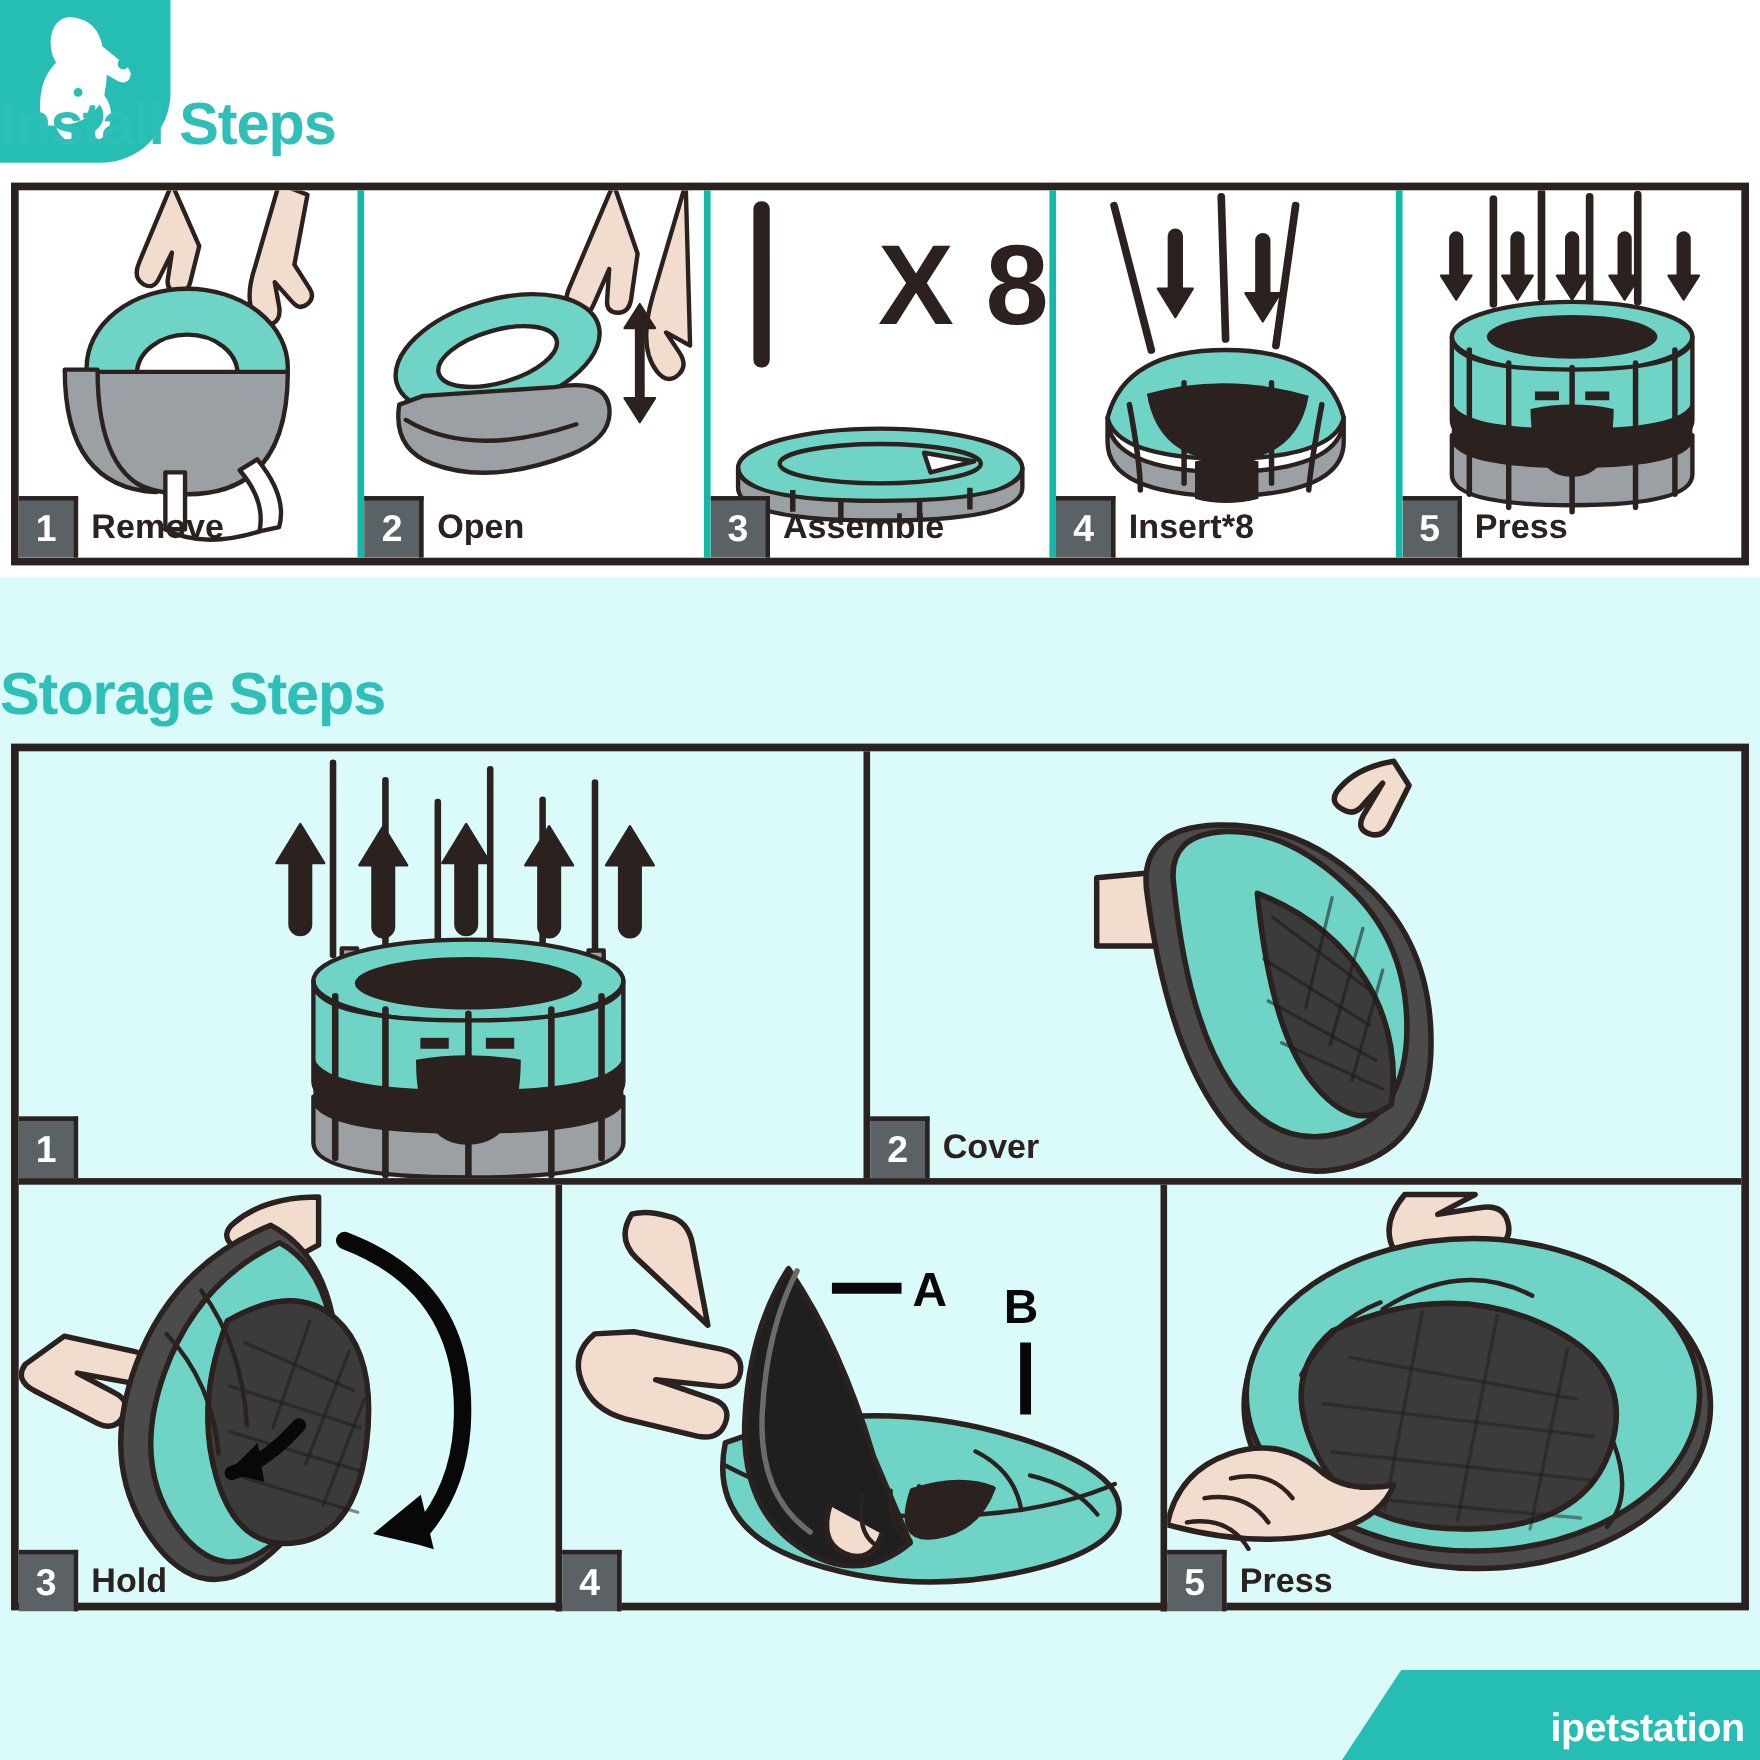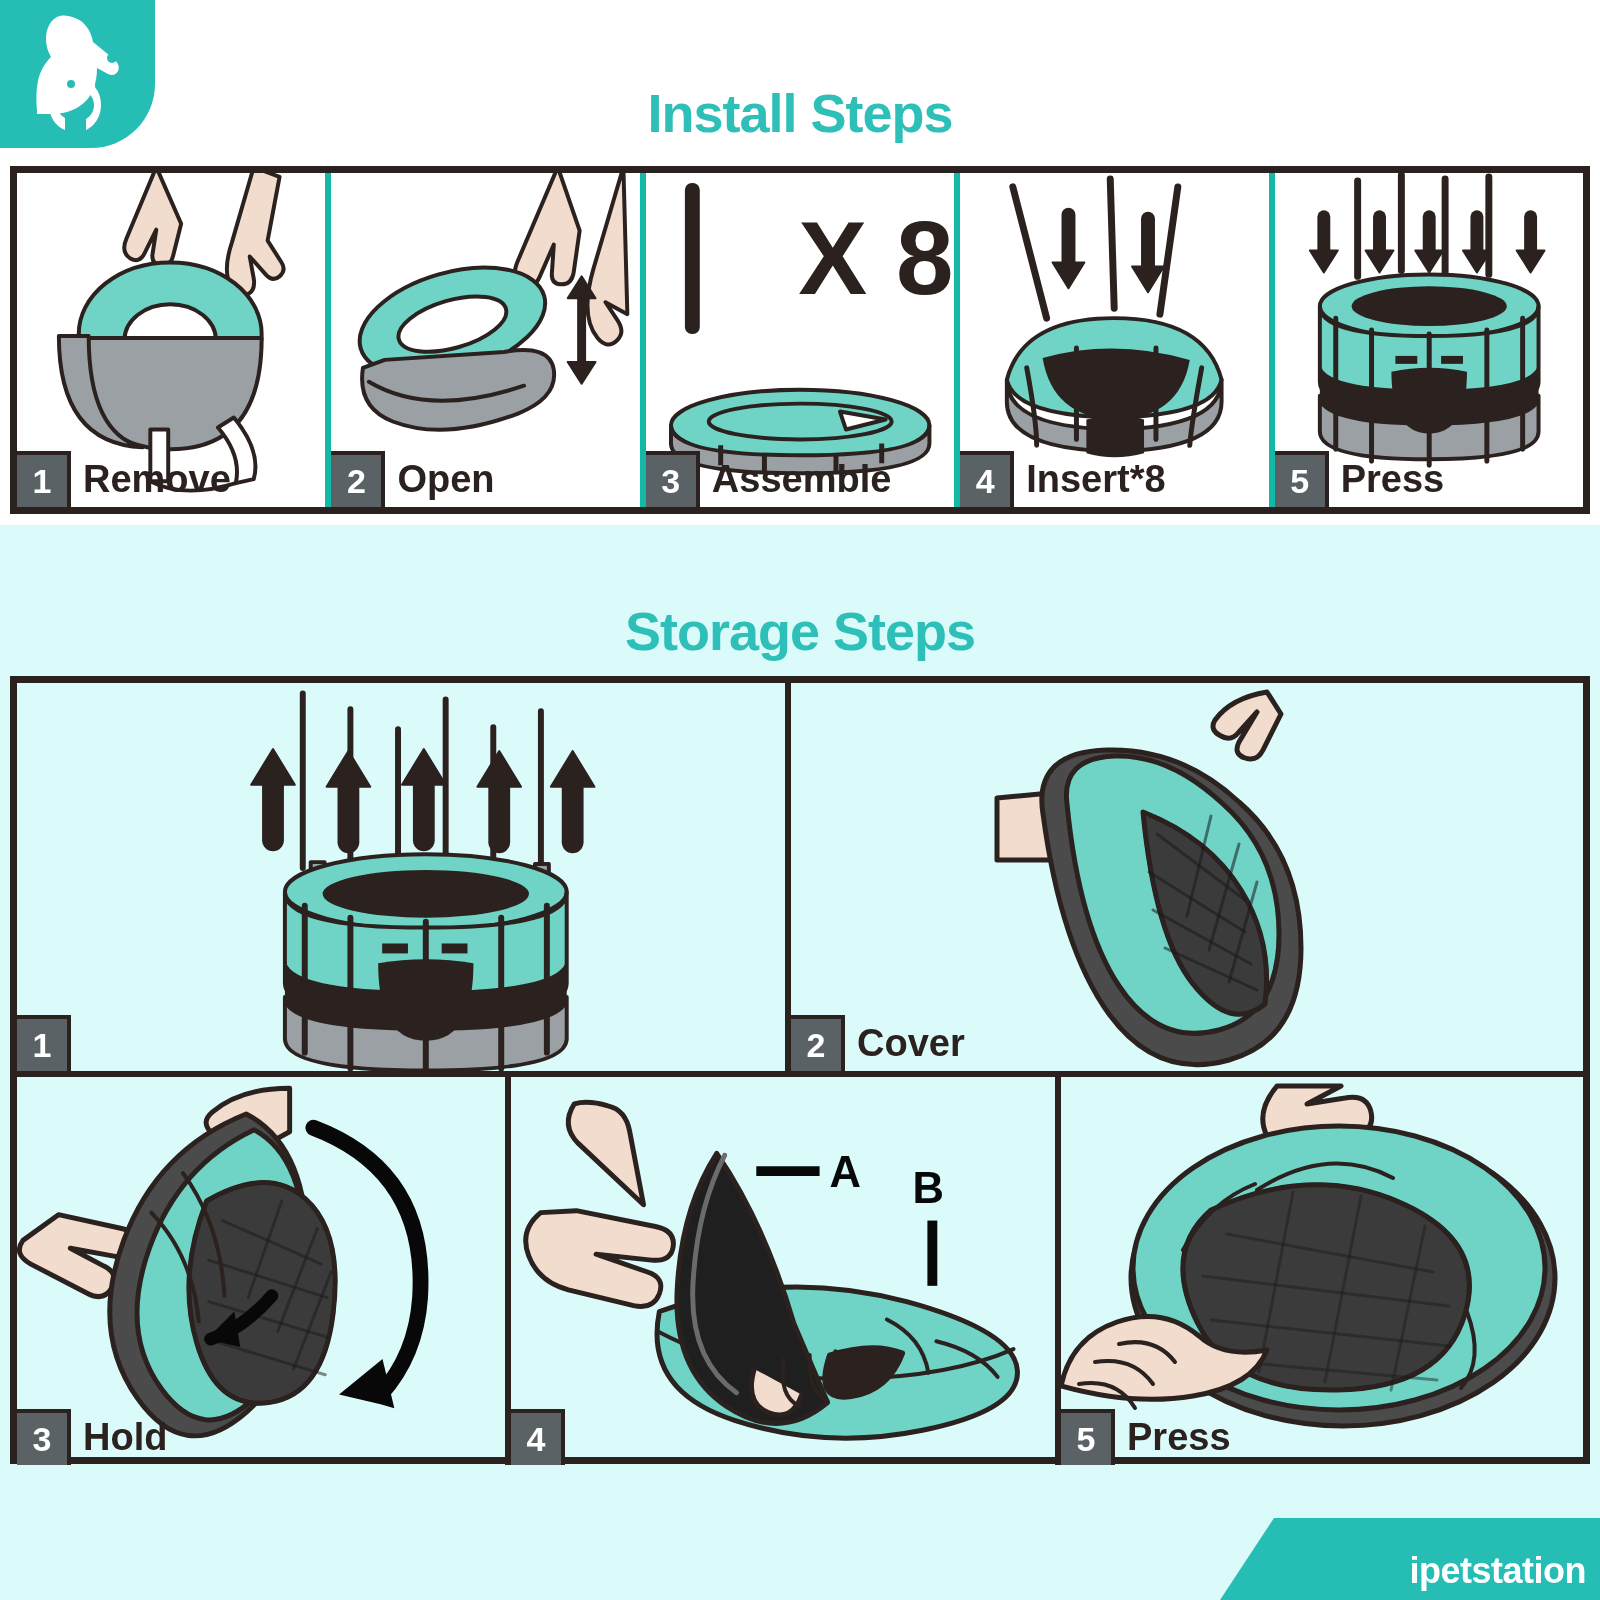--- a/index.html
+++ b/index.html
@@ -16,21 +16,20 @@
     position: absolute; left: 0; top: 0; width: 1600px; height: 525px;
     background: #ffffff;
   }
   #brand-logo {
     position: absolute; left: 0; top: 0; width: 155px; height: 148px;
     background: #26bdb5;
     border-bottom-right-radius: 64px;
   }
   #install-title {
     position: absolute; left: 0; top: 82px; width: 1600px;
-    text-align: center;
     color: #2ebfb8;
     font-size: 54px; font-weight: bold; letter-spacing: -1px;
   }
 
   .panel-strip {
     position: absolute; left: 10px; top: 166px;
     width: 1580px; height: 348px;
     border: 7px solid #2b211e;
     background: #fff;
     display: flex;
@@ -50,34 +49,34 @@
   }
   .stepnum {
     width: 54px; background: #5b6265; color: #fff;
     font-size: 34px; font-weight: bold;
     display: flex; align-items: center; justify-content: center;
     border-top: 4px solid #2b211e; border-right: 4px solid #2b211e;
   }
   .steptext {
     display: flex; align-items: center;
     padding-left: 12px; padding-right: 14px;
-    font-size: 38px; font-weight: bold; color: #2b211e;
+    font-size: 31px; font-weight: bold; color: #2b211e;
     background: transparent; white-space: nowrap;
   }
 
   
   #wave-divider {
     position: absolute; left: 0; top: 519px; width: 1600px; height: 140px;
     z-index: 1;
   }
 
   
   #storage-title {
     position: absolute; left: 0; top: 600px; width: 1600px;
-    text-align: center; color: #2ebfb8;
+    color: #2ebfb8;
     font-size: 54px; font-weight: bold; letter-spacing: -1px;
     z-index: 3;
   }
 
   #storage-grid {
     position: absolute; left: 10px; top: 676px;
     width: 1580px; height: 788px;
     border: 7px solid #2b211e;
     z-index: 2;
   }

